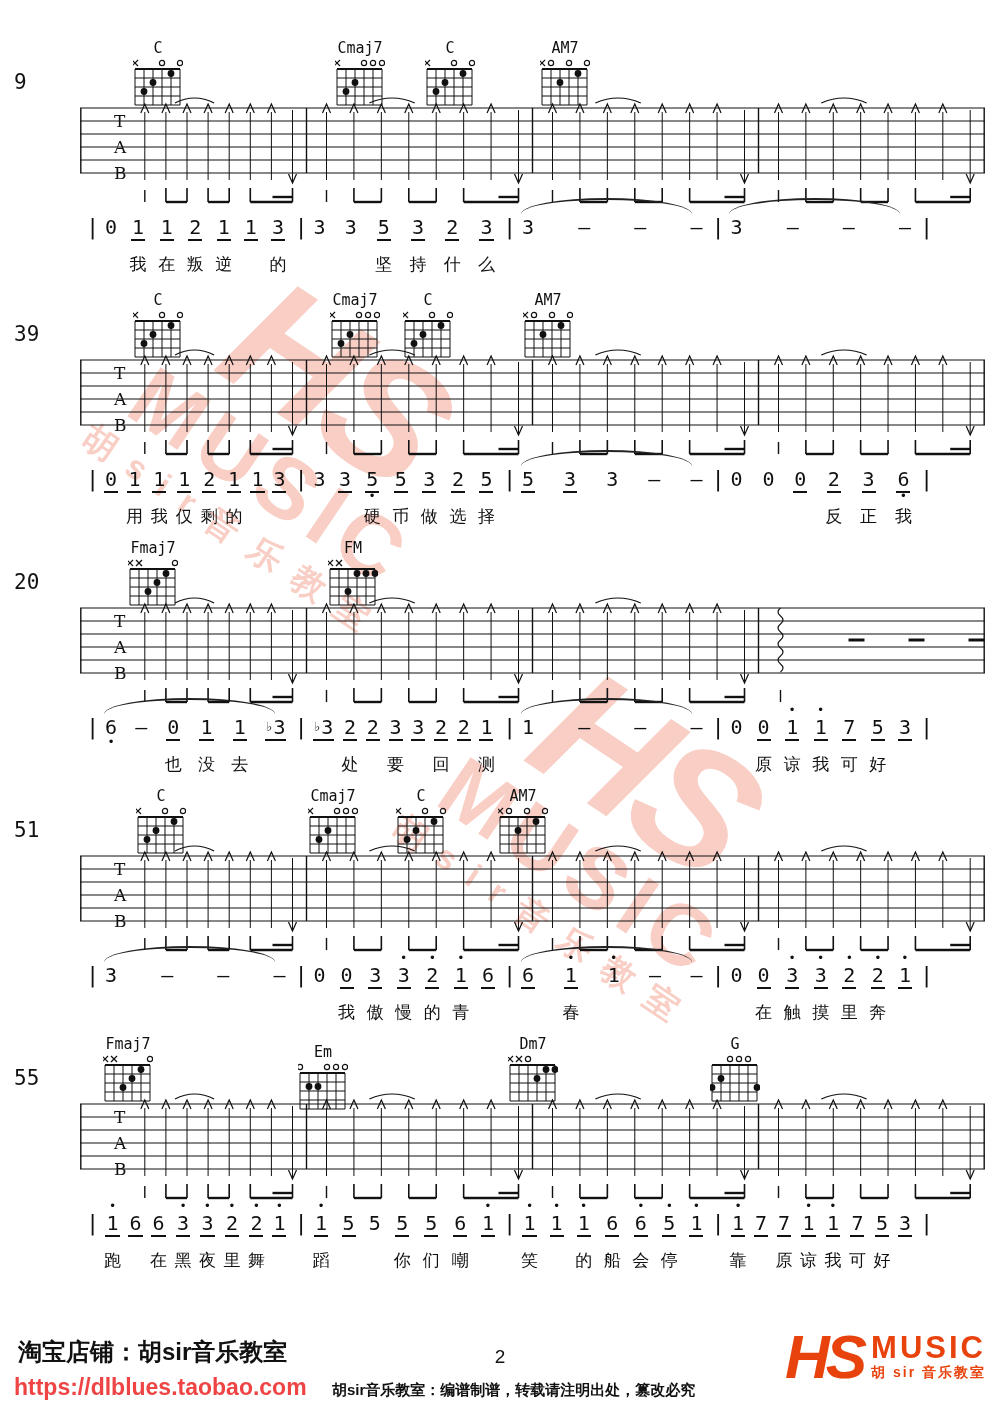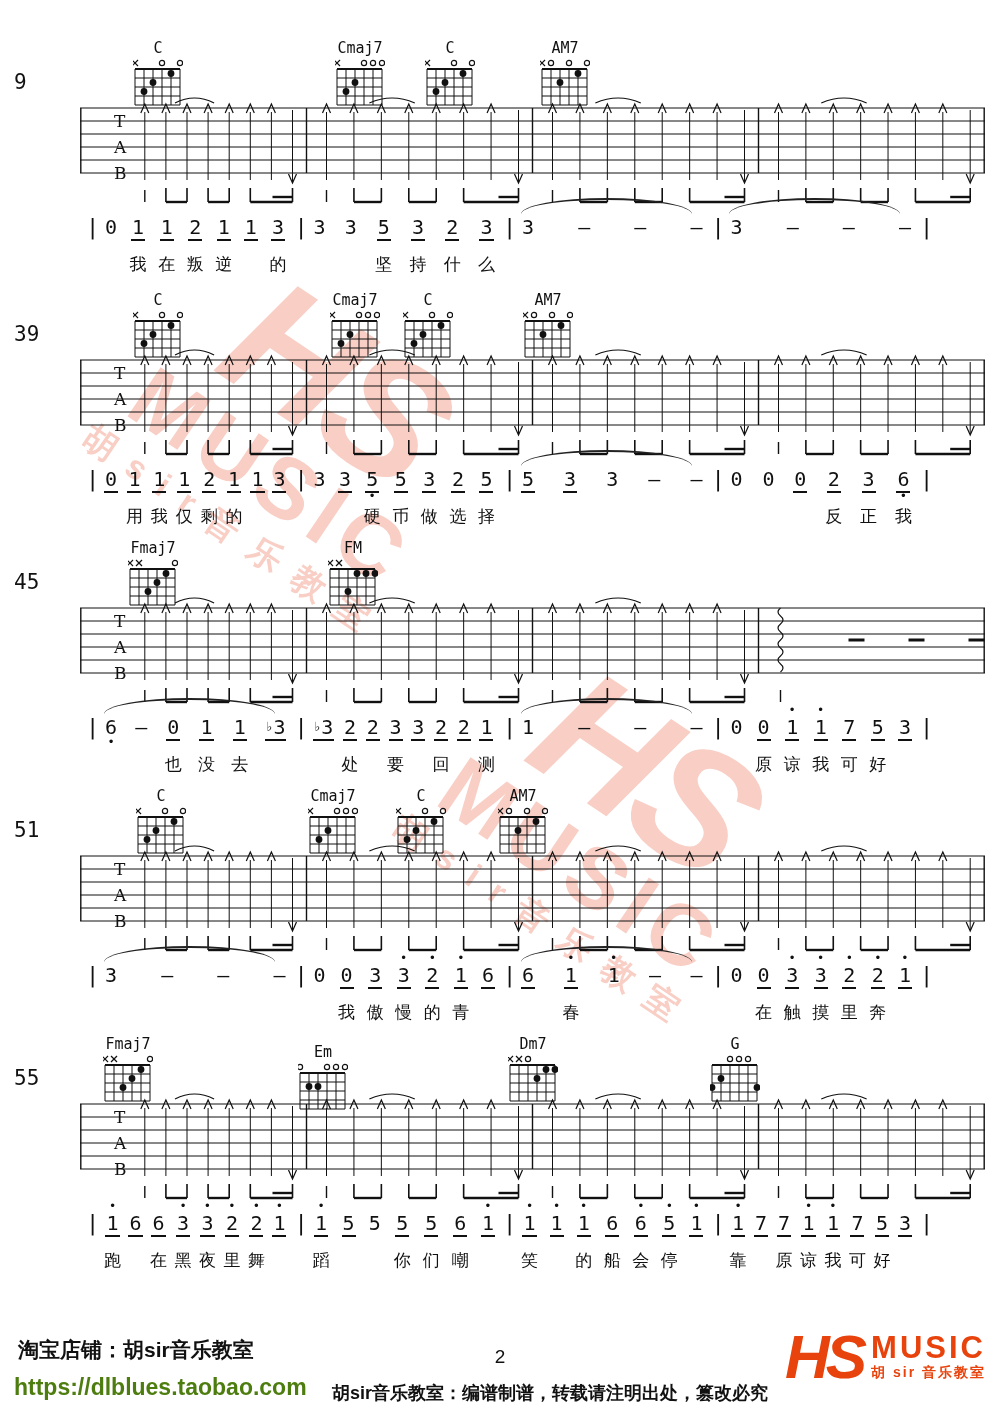--- a/index.html
+++ b/index.html
@@ -28,25 +28,25 @@
           border-top:2px solid #222;border-radius:50% 50% 0 0/100% 100% 0 0;}
   .tok{display:flex;flex-direction:column;align-items:center;min-width:13px;}
   .tok .dt,.tok .db{height:9px;font-size:12px;line-height:9px;font-family:"DejaVu Sans Mono",monospace;}
   .tok .db{line-height:7px;}
   .tok .nm{height:24px;font-size:20px;line-height:24px;font-family:"DejaVu Sans Mono",monospace;
            padding:0 1px;}
   .tok .nm.u{border-bottom:2px solid #111;}
   .tok .nm .fl{font-size:13px;vertical-align:top;}
   .tok .ly{height:22px;font-size:17px;line-height:22px;margin-top:4px;white-space:nowrap;}
   
-  .f-shop{position:absolute;left:18px;top:1336px;font-size:21px;font-weight:bold;z-index:3;}
-  .f-url{position:absolute;left:14px;top:1374px;font-size:23px;font-weight:bold;color:#4d7c0f;
+  .f-shop{position:absolute;left:18px;top:1336px;font-size:24px;font-weight:bold;z-index:3;}
+  .f-url{position:absolute;left:14px;top:1374px;font-size:23px;font-weight:bold;color:#ef4444;
          text-decoration:none;z-index:3;}
   .f-page{position:absolute;left:0;right:0;top:1346px;text-align:center;font-size:19px;z-index:3;}
-  .f-notice{position:absolute;left:332px;top:1381px;font-size:18px;font-weight:bold;z-index:3;}
+  .f-notice{position:absolute;left:332px;top:1381px;font-size:15px;font-weight:bold;z-index:3;}
   .f-logo{position:absolute;right:14px;top:1326px;display:flex;align-items:center;gap:8px;
           color:#e8430d;z-index:3;}
   .l-hs{font-size:62px;font-weight:900;font-style:italic;line-height:62px;letter-spacing:-4px;}
   .l-col{display:flex;flex-direction:column;align-items:flex-start;}
   .l-music{font-size:31px;font-weight:900;letter-spacing:3px;line-height:32px;}
   .l-sub{font-size:14px;font-weight:bold;letter-spacing:2px;text-align:right;}
 </style>
 </head>
 <body>
 
@@ -816,21 +816,21 @@
               <div class="dt">&nbsp;</div>
               <div class="nm u"><span>6</span></div>
               <div class="db">•</div>
               <div class="ly">我</div>
             </div>
           </div>
           <div class="jp-bar">|</div>
         </div>
       </div>
       <div class="system" style="top: 540px;">
-        <div class="mnum">45</div>
+        <div class="mnum">20</div>
         <div class="chord" style="left: 128px;">
           <div class="chord-name">Fmaj7</div>
           <svg width="50" height="52" viewBox="0 0 50 52">
             <line x1="2" y1="12" x2="2" y2="48" stroke="#111" stroke-width="1"></line>
             <line x1="11" y1="12" x2="11" y2="48" stroke="#111" stroke-width="1"></line>
             <line x1="20" y1="12" x2="20" y2="48" stroke="#111" stroke-width="1"></line>
             <line x1="29" y1="12" x2="29" y2="48" stroke="#111" stroke-width="1"></line>
             <line x1="38" y1="12" x2="38" y2="48" stroke="#111" stroke-width="1"></line>
             <line x1="47" y1="12" x2="47" y2="48" stroke="#111" stroke-width="1"></line>
             <line x1="2" y1="12" x2="47" y2="12" stroke="#111" stroke-width="2"></line>

